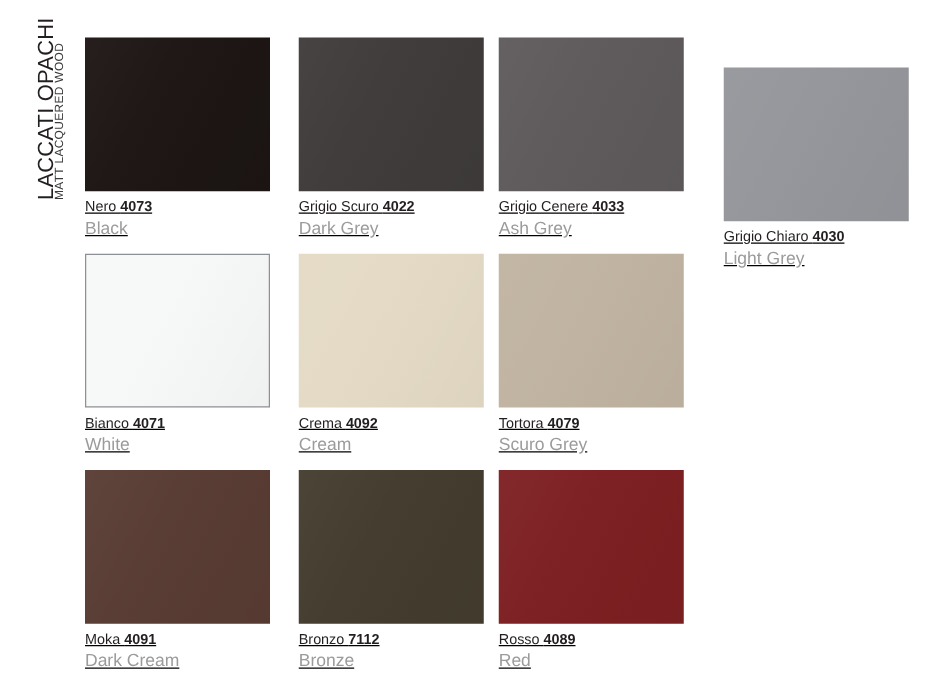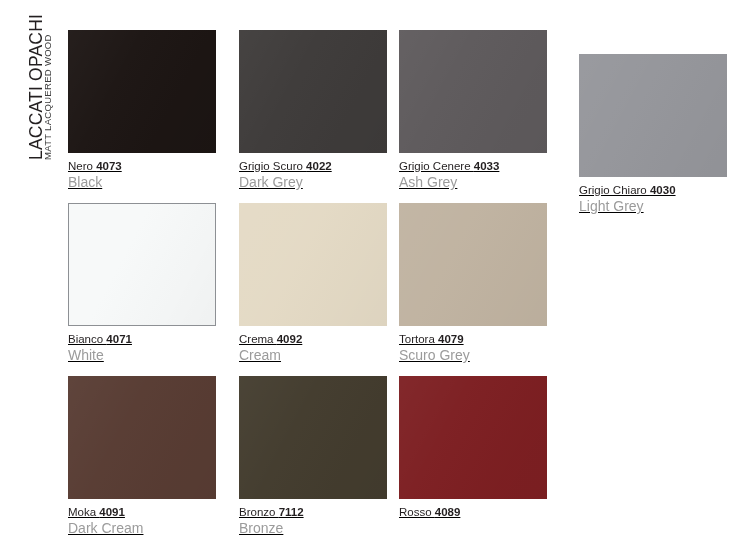--- a/index.html
+++ b/index.html
@@ -213,18 +213,19 @@
             <div class="cap-main">Bronzo <span class="cap-num">7112</span></div>
             <div class="cap-sub">Bronze</div>
           </div>
         </div>
         <div class="cell c2">
           <div class="chip" style="background: rgb(125, 31, 34);">
             <div class="sheen"></div>
           </div>
           <div class="caption">
             <div class="cap-main">Rosso <span class="cap-num">4089</span></div>
+            <div class="cap-sub">Red</div>
           </div>
         </div>
       </div>
   </div>
 
 </div>
 
 </body></html>

